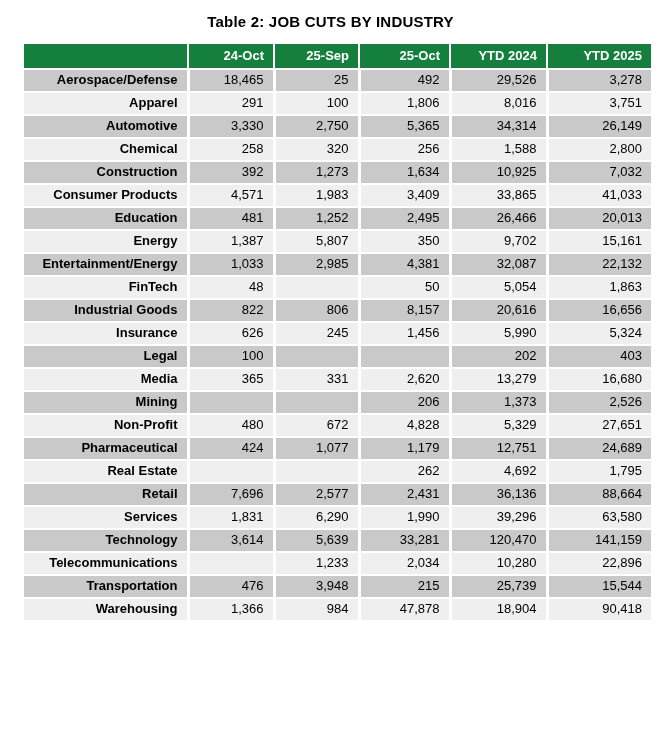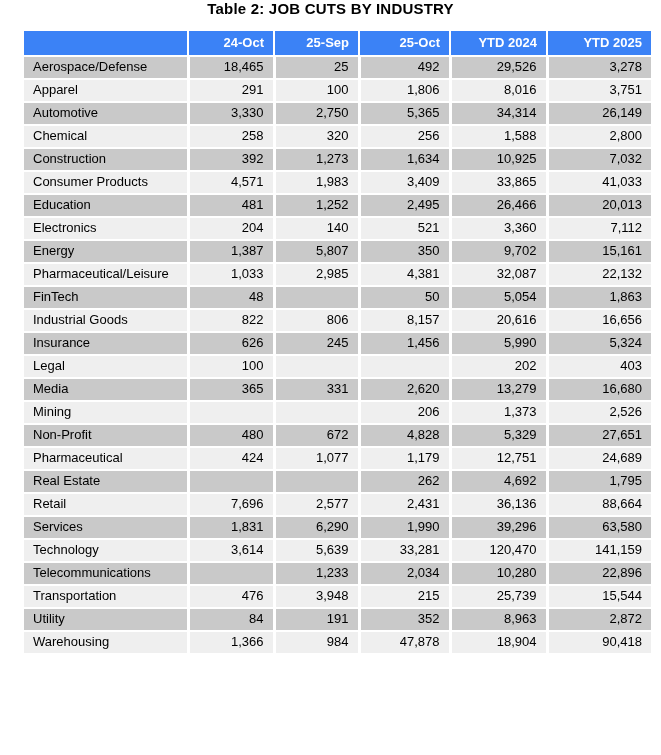--- a/index.html
+++ b/index.html
@@ -11,20 +11,21 @@
     font-family: "Liberation Sans", sans-serif;
   }
   .page {
     position: relative;
     width: 661px;
     height: 755px;
     overflow: hidden;
   }
   .table-title {
     margin: 0;
+    padding-top: 13px;
     text-align: center;
     font-size: 15px;
     font-weight: bold;
     color: #000000;
     letter-spacing: 0.2px;
   }
   table.jobcuts-table {
     border-collapse: collapse;
     table-layout: fixed;
     margin: 14px 0 0 24px;
@@ -41,39 +42,39 @@
     white-space: nowrap;
     overflow: hidden;
     box-sizing: border-box;
   }
   table.jobcuts-table td:last-child,
   table.jobcuts-table th:last-child {
     border-right: none;
   }
   
   table.jobcuts-table thead th {
-    background: #3b82f6;
+    background: #15803d;
     color: #ffffff;
     font-weight: bold;
     text-align: right;
     height: 21px;
     line-height: 21px;
     border-right-width: 2px;
     margin-left: 12px;
   }
   
   table.jobcuts-table tbody tr:nth-child(odd) td { background: #c9c9c9; }
   table.jobcuts-table tbody tr:nth-child(even) td { background: #efefef; }
   table.jobcuts-table tbody td {
     color: #000000;
     text-align: right;
   }
   table.jobcuts-table tbody td:first-child {
-    font-weight: normal;
-    text-align: left;
+    font-weight: bold;
+    text-align: right;
   }
 </style>
 </head>
 <body>
 
 <div class="page">
 
   <h1 class="table-title">Table 2: JOB CUTS BY INDUSTRY</h1>
 
   <table class="jobcuts-table">
@@ -146,37 +147,29 @@
         </tr>
         <tr>
           <td>Education</td>
           <td>481</td>
           <td>1,252</td>
           <td>2,495</td>
           <td>26,466</td>
           <td>20,013</td>
         </tr>
         <tr>
-          <td>Electronics</td>
-          <td>204</td>
-          <td>140</td>
-          <td>521</td>
-          <td>3,360</td>
-          <td>7,112</td>
-        </tr>
-        <tr>
           <td>Energy</td>
           <td>1,387</td>
           <td>5,807</td>
           <td>350</td>
           <td>9,702</td>
           <td>15,161</td>
         </tr>
         <tr>
-          <td>Pharmaceutical/Leisure</td>
+          <td>Entertainment/Energy</td>
           <td>1,033</td>
           <td>2,985</td>
           <td>4,381</td>
           <td>32,087</td>
           <td>22,132</td>
         </tr>
         <tr>
           <td>FinTech</td>
           <td>48</td>
           <td></td>
@@ -282,28 +275,20 @@
         </tr>
         <tr>
           <td>Transportation</td>
           <td>476</td>
           <td>3,948</td>
           <td>215</td>
           <td>25,739</td>
           <td>15,544</td>
         </tr>
         <tr>
-          <td>Utility</td>
-          <td>84</td>
-          <td>191</td>
-          <td>352</td>
-          <td>8,963</td>
-          <td>2,872</td>
-        </tr>
-        <tr>
           <td>Warehousing</td>
           <td>1,366</td>
           <td>984</td>
           <td>47,878</td>
           <td>18,904</td>
           <td>90,418</td>
         </tr>
       </tbody>
 
   </table>

